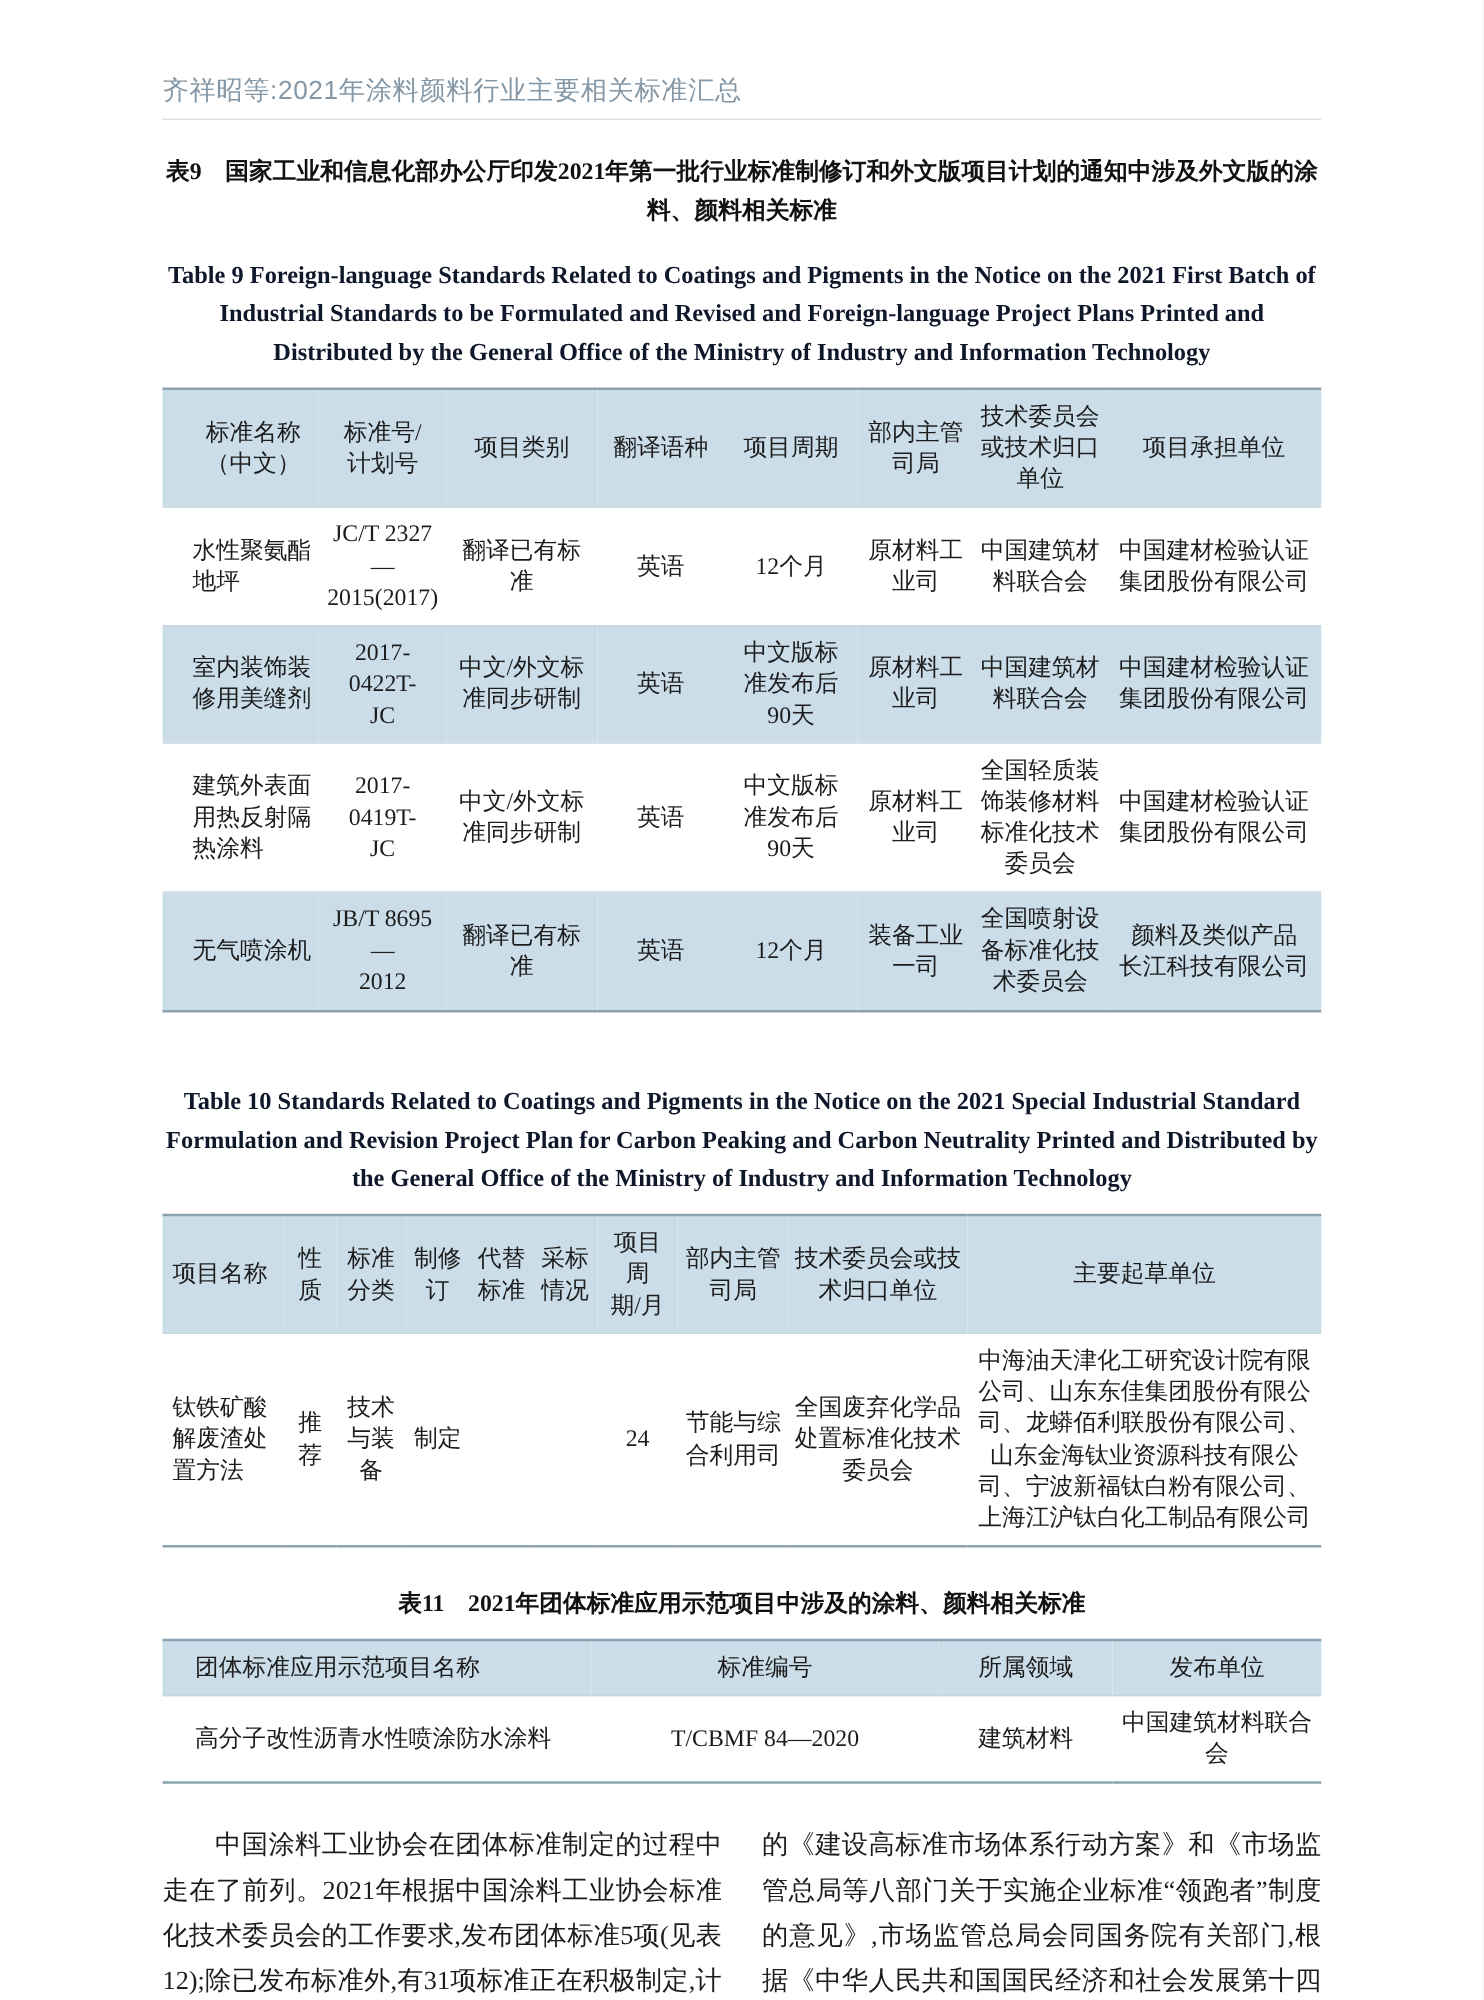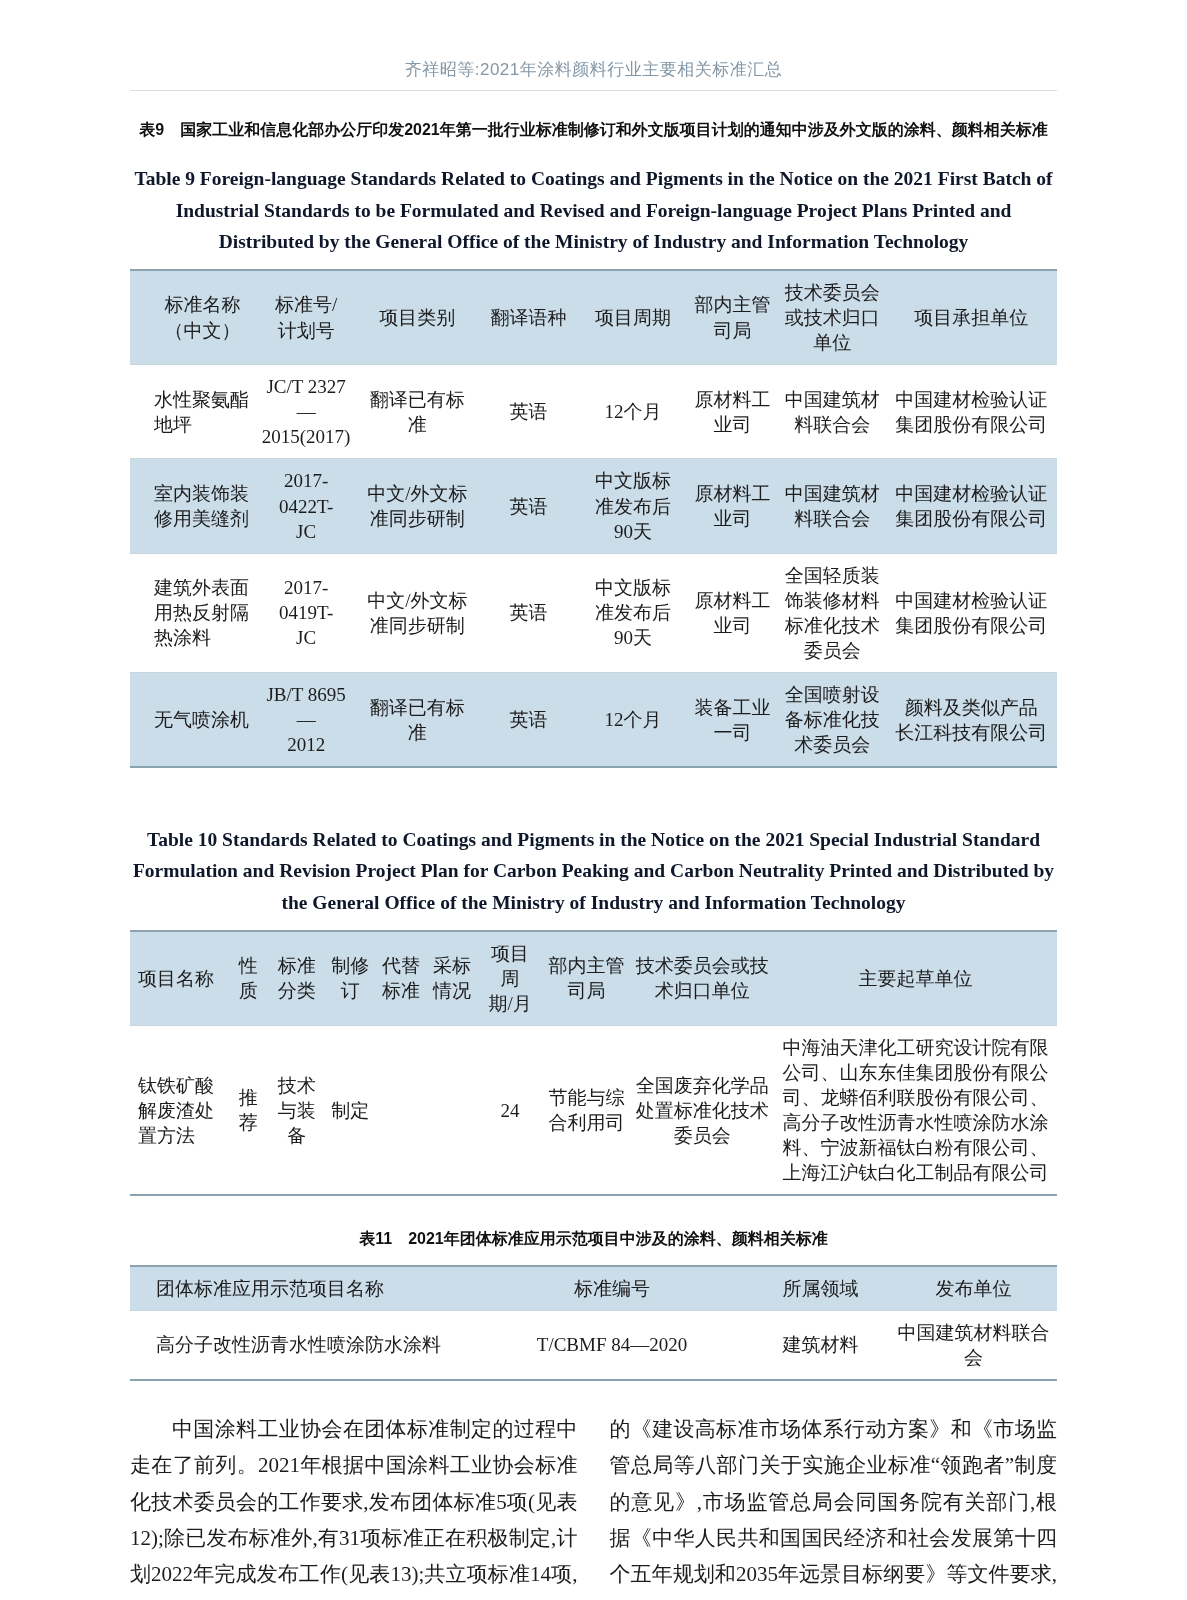--- a/index.html
+++ b/index.html
@@ -5,29 +5,29 @@
   * { margin:0; padding:0; box-sizing:border-box; }
   html,body { background:#e8e8e8; }
   .page {
     width:1187px; height:1600px; background:#ffffff; margin:0 auto;
     display:flex; flex-direction:column;
     padding:58px 130px 52px 130px;
     font-family:"Liberation Serif","DejaVu Serif",serif;
     color:#1c1c1c; overflow:hidden;
   }
   .running-header {
-    text-align:center; font-family:"Liberation Sans","DejaVu Sans",sans-serif;
-    font-size:17px; color:#8497a6; letter-spacing:.5px;
+    text-align:left; font-family:"Liberation Sans","DejaVu Sans",sans-serif;
+    font-size:21px; color:#8497a6; letter-spacing:.5px;
   }
   .header-rule { border-bottom:1px solid #dcdfe2; margin-top:9px; }
 
   .table-section { margin-top:26px; }
   .caption-cn {
-    text-align:center; font-family:Liberation Sans, sans-serif;
-    font-weight:bold; font-size:16px; line-height:1.65; color:#111;
+    text-align:center; font-family:Liberation Serif, serif;
+    font-weight:bold; font-size:19px; line-height:1.65; color:#111;
   }
   .caption-en {
     text-align:center; font-weight:bold; font-size:19.5px; line-height:1.6;
     color:#0f172a; margin-top:20px;
   }
   table.data-table {
     width:100%; border-collapse:collapse; table-layout:fixed; margin-top:12px;
     border-top:2px solid #8ba2b0; border-bottom:2px solid #8ba2b0;
     font-size:19px;
   }
@@ -212,21 +212,21 @@
 备</td>
             <td>制定</td>
             <td></td>
             <td></td>
             <td>24</td>
             <td>节能与综
 合利用司</td>
             <td>全国废弃化学品
 处置标准化技术
 委员会</td>
-            <td>中海油天津化工研究设计院有限公司、山东东佳集团股份有限公司、龙蟒佰利联股份有限公司、高分子改性沥青水性喷涂防水涂料、宁波新福钛白粉有限公司、上海江沪钛白化工制品有限公司</td>
+            <td>中海油天津化工研究设计院有限公司、山东东佳集团股份有限公司、龙蟒佰利联股份有限公司、山东金海钛业资源科技有限公司、宁波新福钛白粉有限公司、上海江沪钛白化工制品有限公司</td>
           </tr>
         </tbody>
       </table>
   </section>
 
   <section class="table-section" style="margin-top:30px;">
     <div class="caption-cn">表11　2021年团体标准应用示范项目中涉及的涂料、颜料相关标准</div>
     <table class="data-table t11" data-table="table11">
         <thead>
           <tr>

